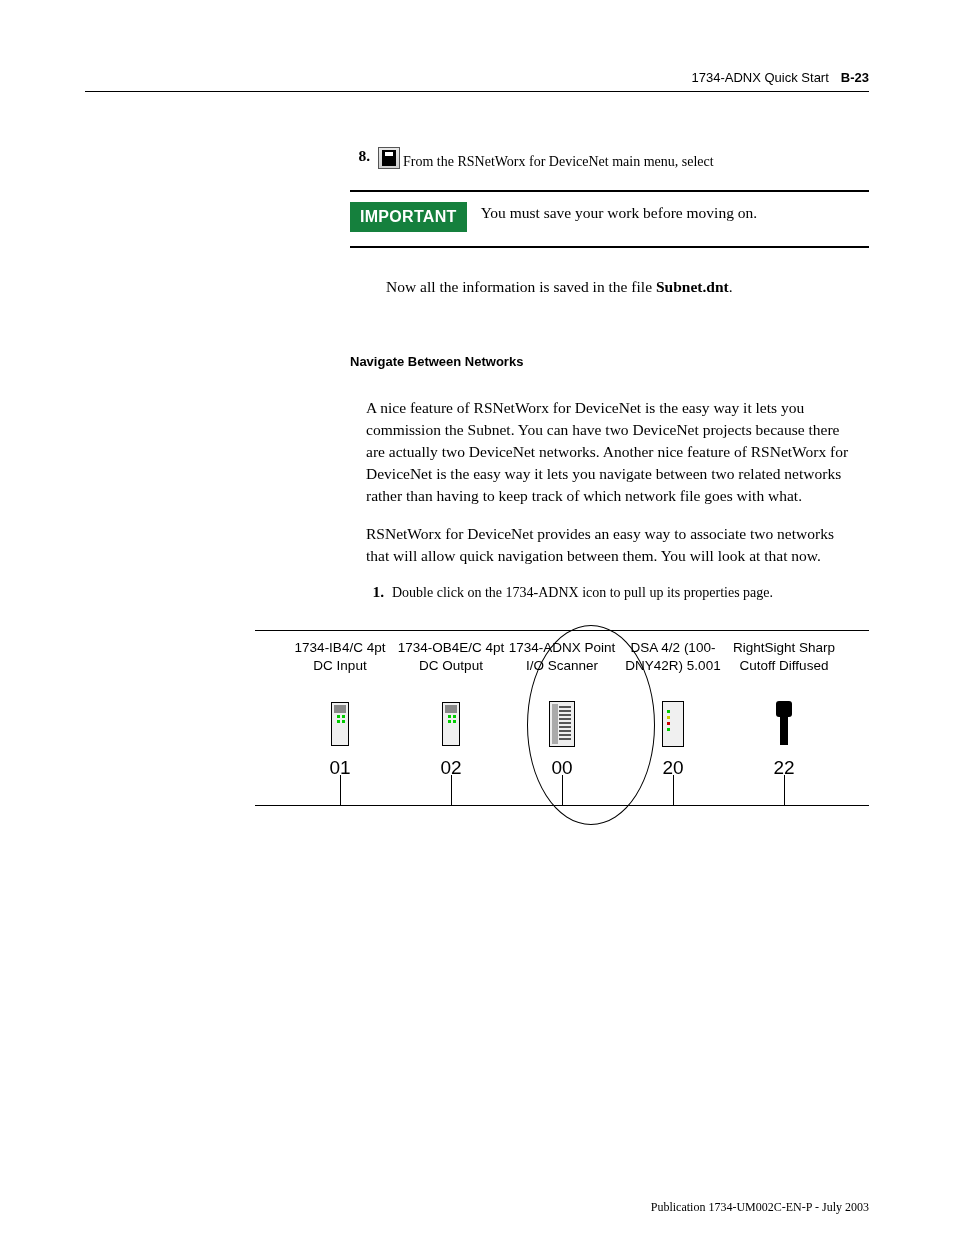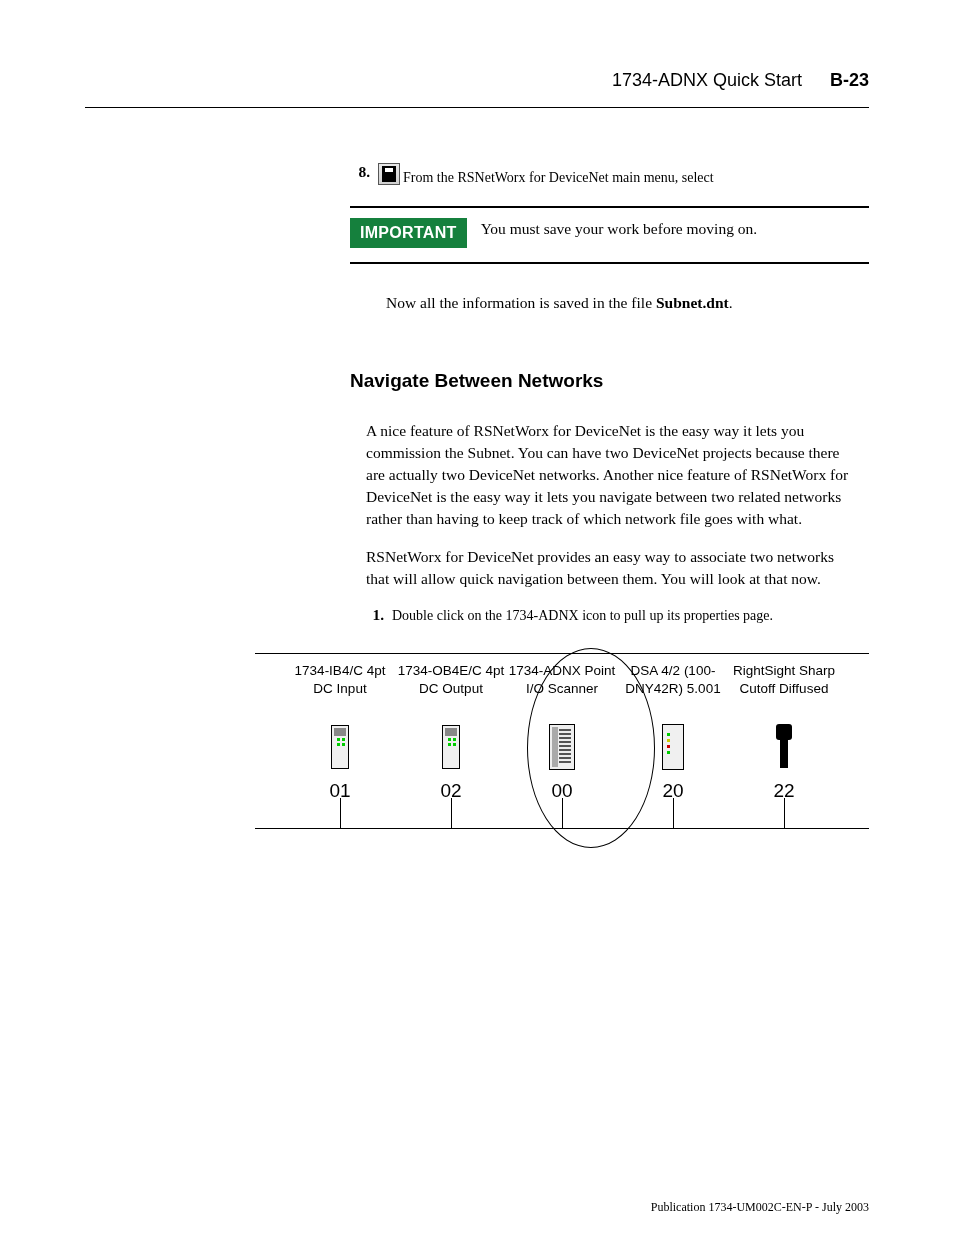--- a/index.html
+++ b/index.html
@@ -15,24 +15,24 @@
     .page {
       width: 954px;
       min-height: 1235px;
       padding: 70px 85px 40px 85px;
       position: relative;
     }
     .header-line {
       display: flex;
       justify-content: flex-end;
       align-items: baseline;
-      gap: 28px;
-      font-family: Arial, Helvetica, sans-serif;
-      font-size: 18px;
-      margin-bottom: 16px;
+      gap: 12px;
+      font-family: Arial, Helvetica, sans-serif;
+      font-size: 13px;
+      margin-bottom: 6px;
     }
     .header-title { }
     .header-page { font-weight: bold; }
     .hr-top {
       border: none;
       border-top: 1.5px solid #000;
       margin: 0;
     }
     .content {
       margin-left: 265px;
@@ -105,21 +105,21 @@
     }
     .para {
       font-family: Georgia, serif;
       font-size: 15.5px;
       line-height: 1.42;
       margin: 16px 16px;
     }
     .indent-para { margin-left: 36px; }
     .heading2 {
       font-family: Arial, Helvetica, sans-serif;
-      font-size: 19px;
+      font-size: 13px;
       font-weight: bold;
       margin-top: 56px;
       margin-bottom: 28px;
     }
     .section-rule {
       margin-left: -95px;
       border: none;
       border-top: 1px solid #000;
       margin-top: 28px;
       margin-bottom: 0;

